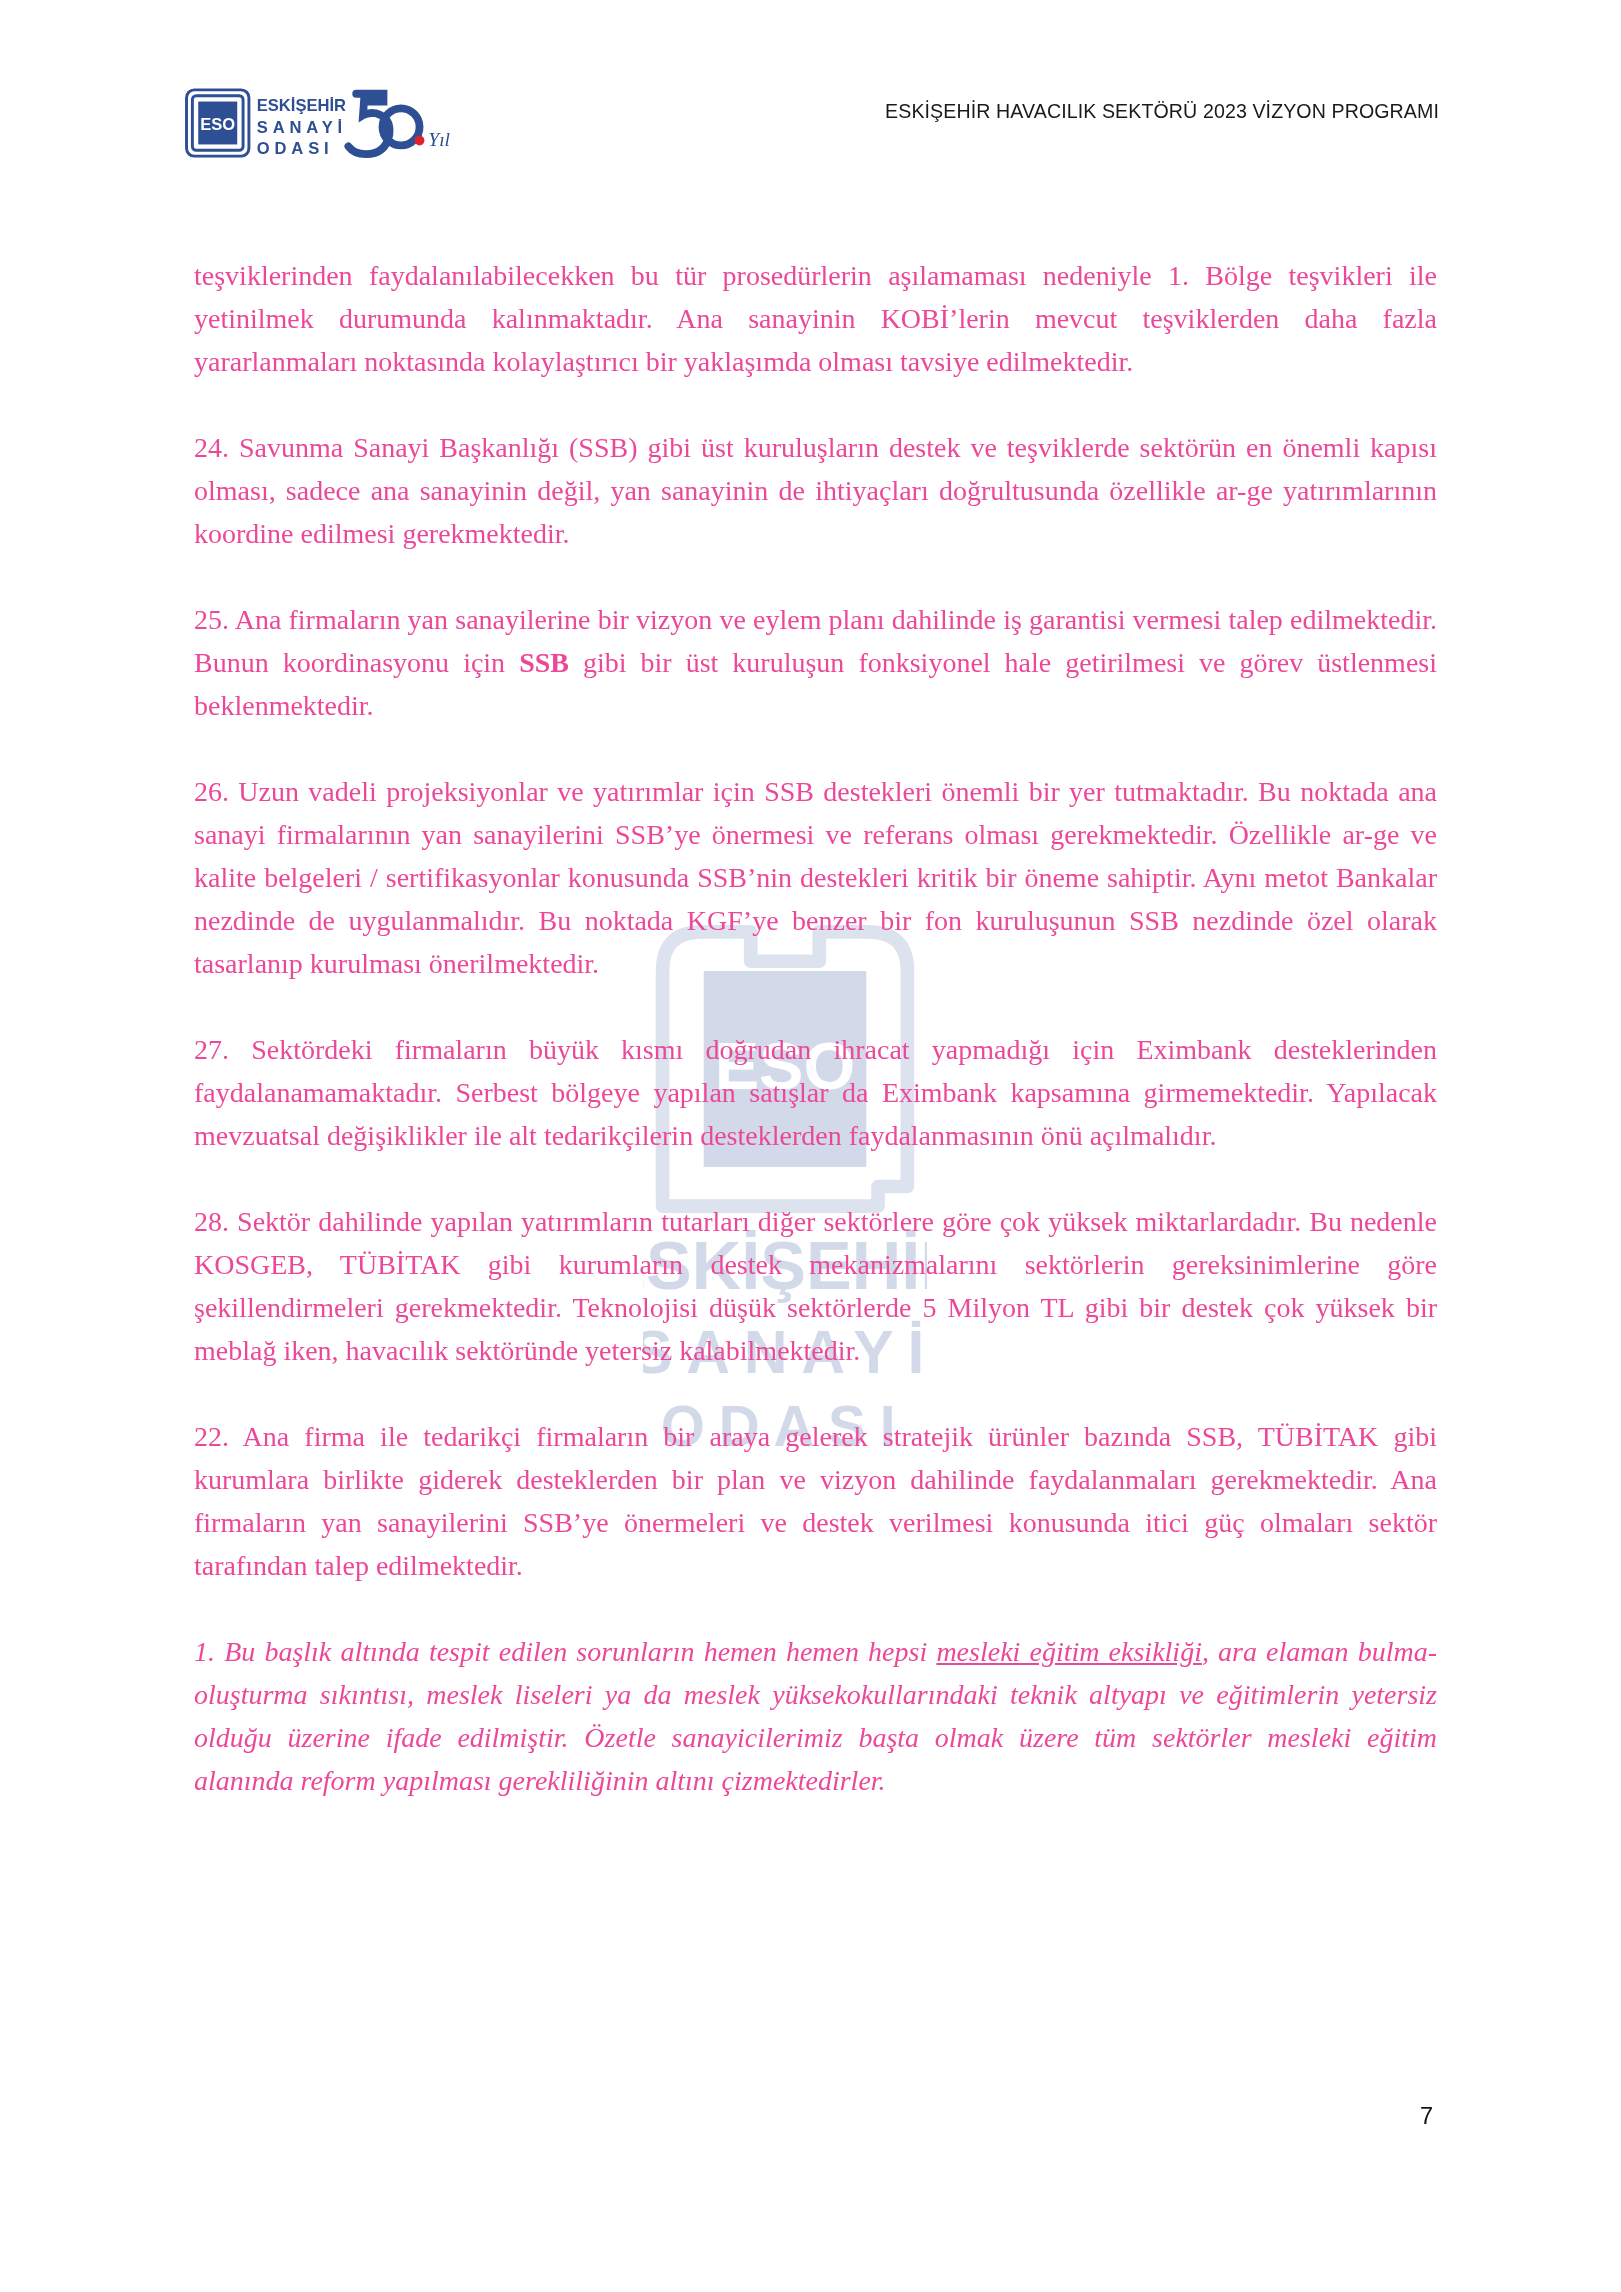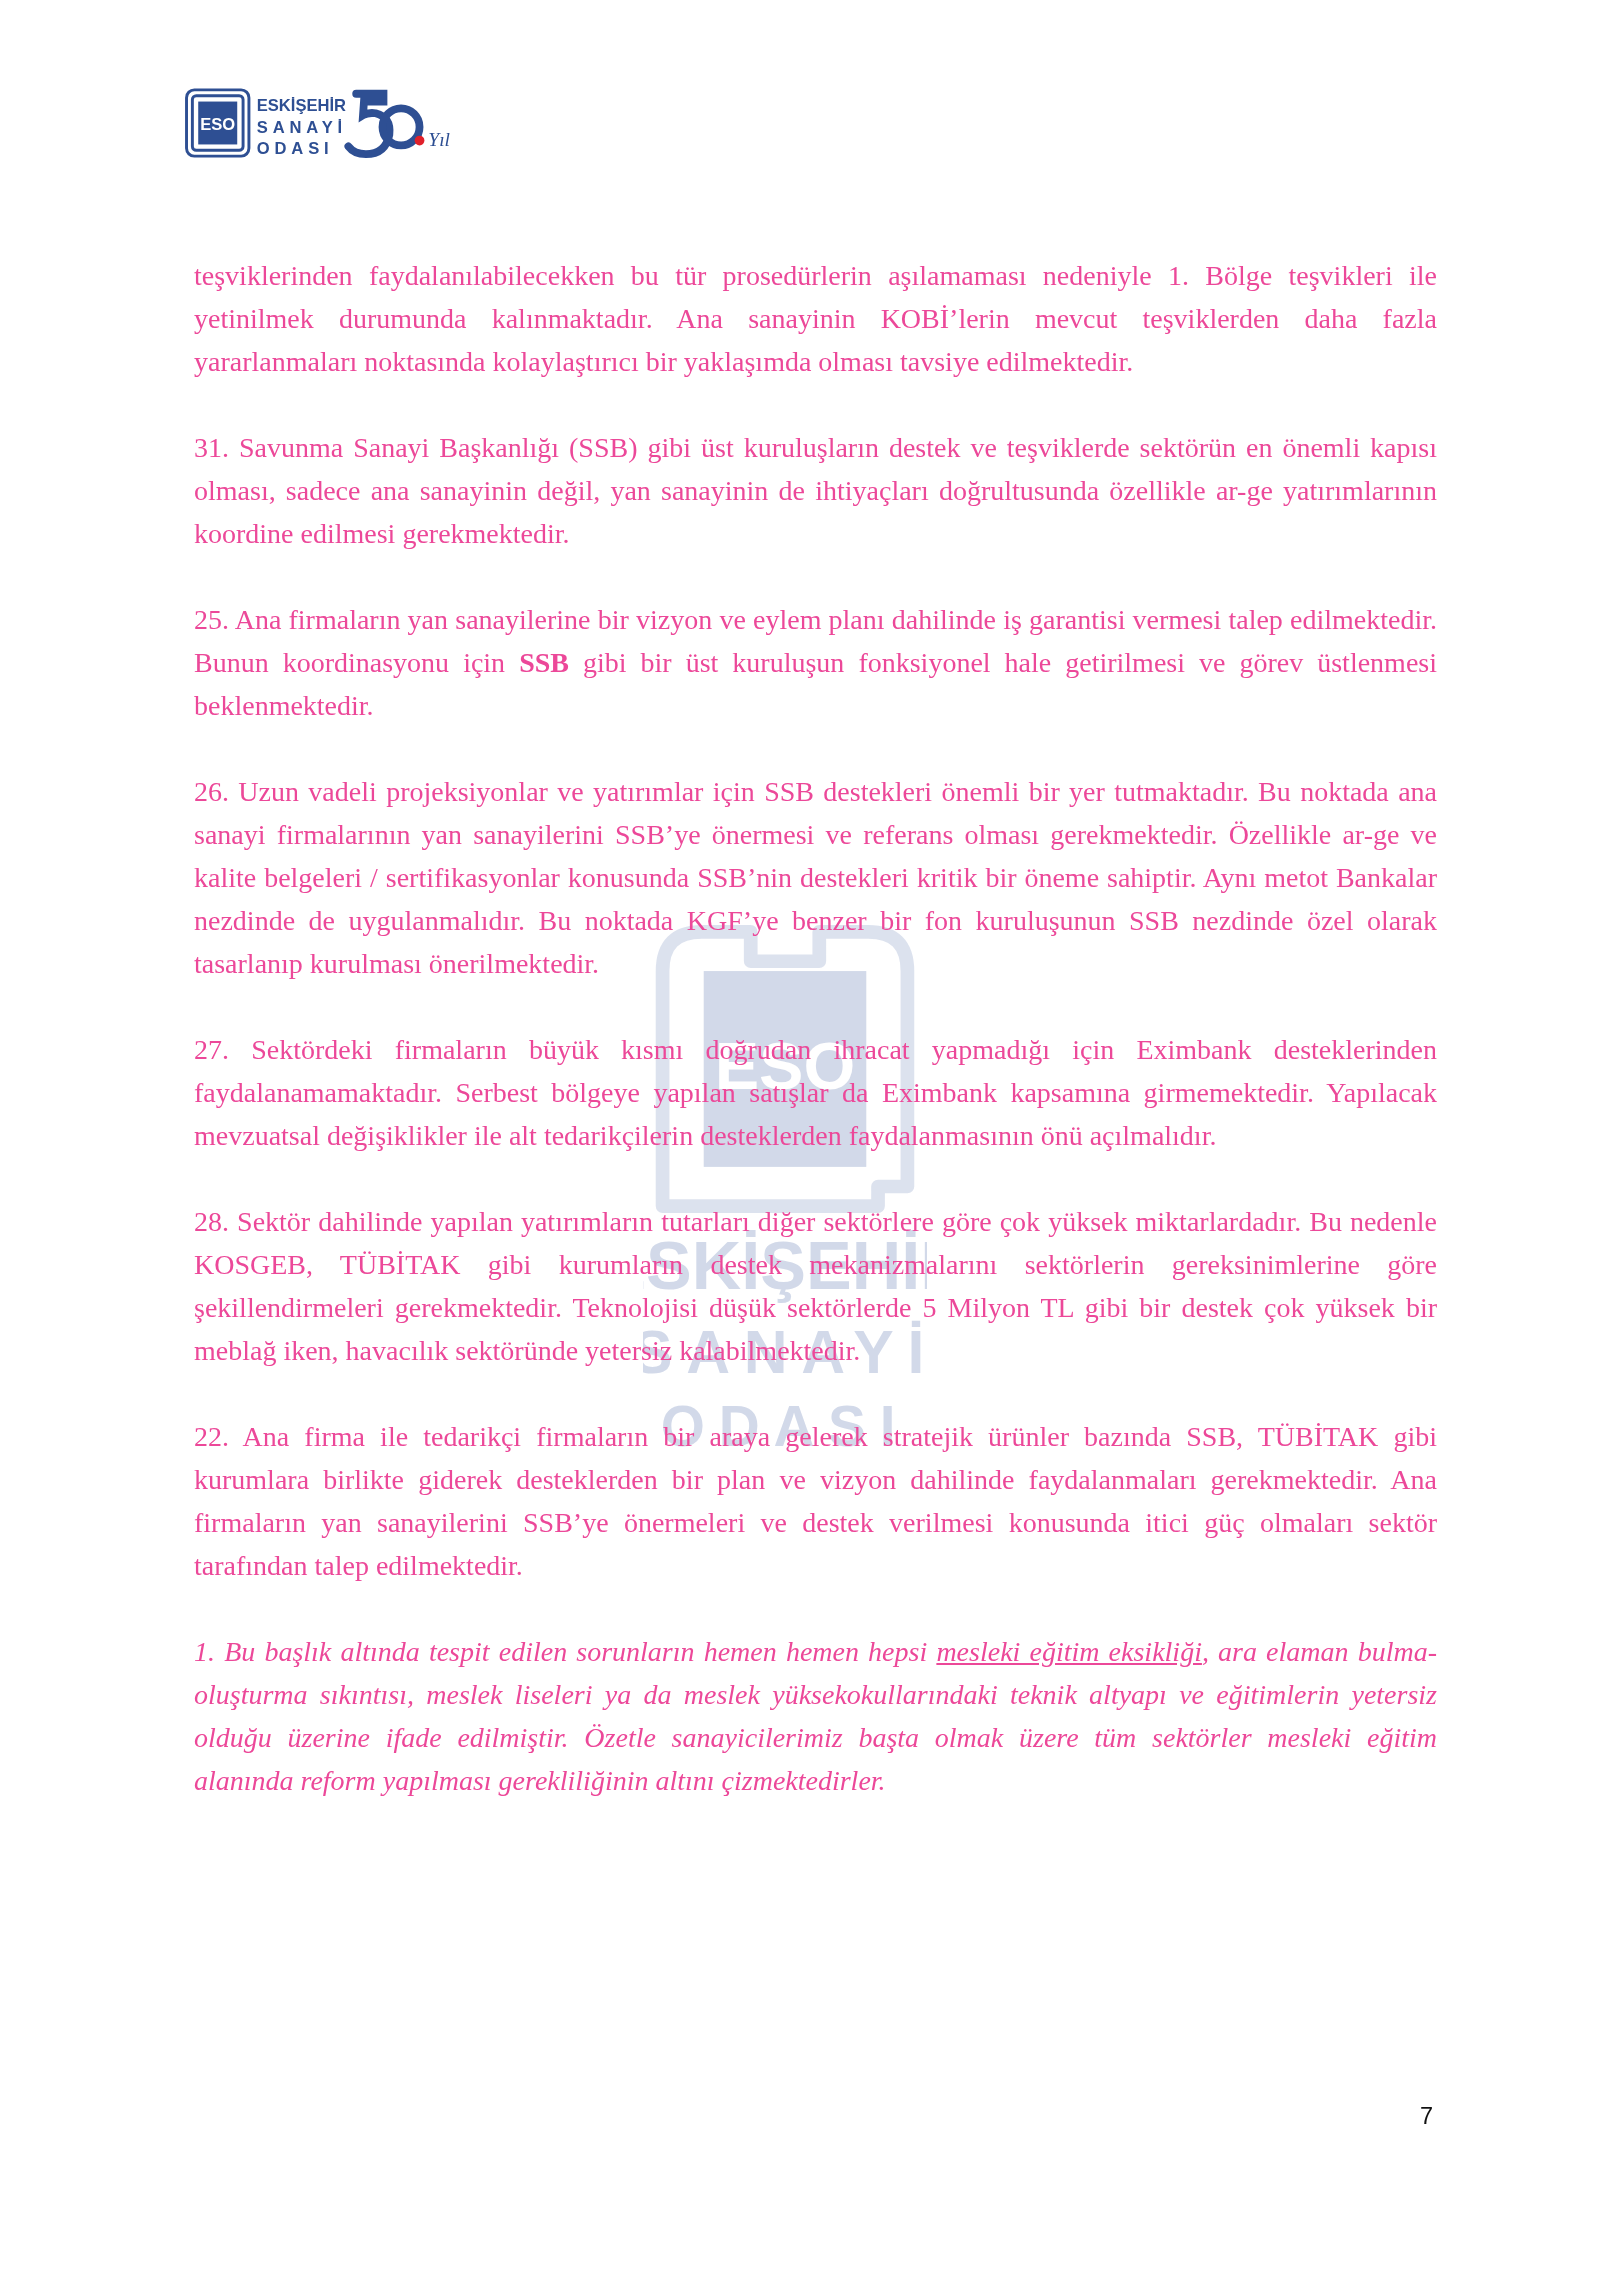--- a/index.html
+++ b/index.html
@@ -46,40 +46,41 @@
       <text x="76" y="72" font-family="Liberation Sans, sans-serif" font-weight="bold" font-size="17" letter-spacing="5" fill="#2e4f93">ODASI</text>
 
       <path d="M178 10 L206 10 L206 18 L186 18 L185 32 Q190 29 198 30 Q214 34 212 52 Q208 72 188 72 Q176 72 170 64" fill="none" stroke="#2e4f93" stroke-width="8" stroke-linecap="round"></path>
       <circle cx="224" cy="44" r="19" fill="none" stroke="#2e4f93" stroke-width="8"></circle>
       <circle cx="243" cy="58" r="5" fill="#e0202a"></circle>
       <text x="252" y="64" font-family="Liberation Serif, serif" font-style="italic" font-size="20" fill="#2e4f93">Yıl</text>
     </svg>
   </div>
 
   <div class="header-title">
+    <div>ESKİŞEHİR HAVACILIK SEKTÖRÜ 2023 VİZYON PROGRAMI</div>
   </div>
 
   <div class="watermark">
     <svg width="284" height="549" viewBox="0 0 290 560">
       <g fill="none" stroke="#8da0c8" stroke-width="14" stroke-linejoin="round">
         <path d="M20 60 Q20 20 60 20 L110 20 L110 50 L180 50 L180 20 L230 20 Q270 20 270 60 L270 280 L240 280 L240 300 L20 300 Z"></path>
       </g>
       <rect x="62" y="60" width="166" height="200" fill="#6d84b8"></rect>
       <text x="145" y="180" text-anchor="middle" font-family="Liberation Sans, sans-serif" font-weight="bold" font-size="68" fill="#ffffff">ESO</text>
       <text x="145" y="385" text-anchor="middle" font-family="Liberation Sans, sans-serif" font-weight="bold" font-size="70" fill="#6d84b8">ESKİŞEHİR</text>
       <text x="145" y="470" text-anchor="middle" font-family="Liberation Sans, sans-serif" font-weight="bold" font-size="62" letter-spacing="14" fill="#6d84b8">SANAYİ</text>
       <text x="145" y="545" text-anchor="middle" font-family="Liberation Sans, sans-serif" font-weight="bold" font-size="58" letter-spacing="14" fill="#6d84b8">ODASI</text>
     </svg>
   </div>
 
   <div class="content">
     <p class="para">teşviklerinden faydalanılabilecekken bu tür prosedürlerin aşılamaması nedeniyle 1. Bölge teşvikleri ile yetinilmek durumunda kalınmaktadır. Ana sanayinin KOBİ’lerin mevcut teşviklerden daha fazla yararlanmaları noktasında kolaylaştırıcı bir yaklaşımda olması tavsiye edilmektedir.</p>
 
     <p class="para">
-      <span>31.</span>
+      <span>24.</span>
       <span>Savunma Sanayi Başkanlığı (SSB) gibi üst kuruluşların destek ve teşviklerde sektörün en önemli kapısı olması, sadece ana sanayinin değil, yan sanayinin de ihtiyaçları doğrultusunda özellikle ar-ge yatırımlarının koordine edilmesi gerekmektedir.</span>
     </p>
 
     <p class="para">
       <span>25.</span>
       <span>Ana firmaların yan sanayilerine bir vizyon ve eylem planı dahilinde iş garantisi vermesi talep edilmektedir. Bunun koordinasyonu için </span><span class="b">SSB</span><span> gibi bir üst kuruluşun fonksiyonel hale getirilmesi ve görev üstlenmesi beklenmektedir.</span>
     </p>
 
     <p class="para">
       <span>26.</span>

